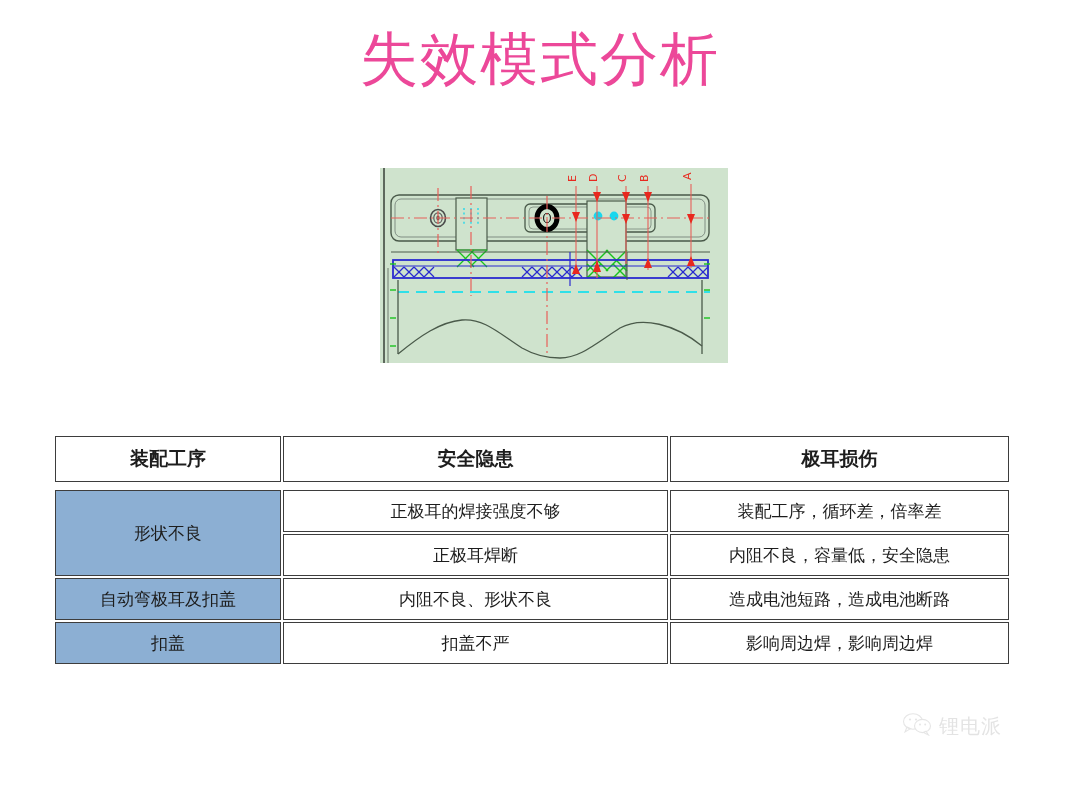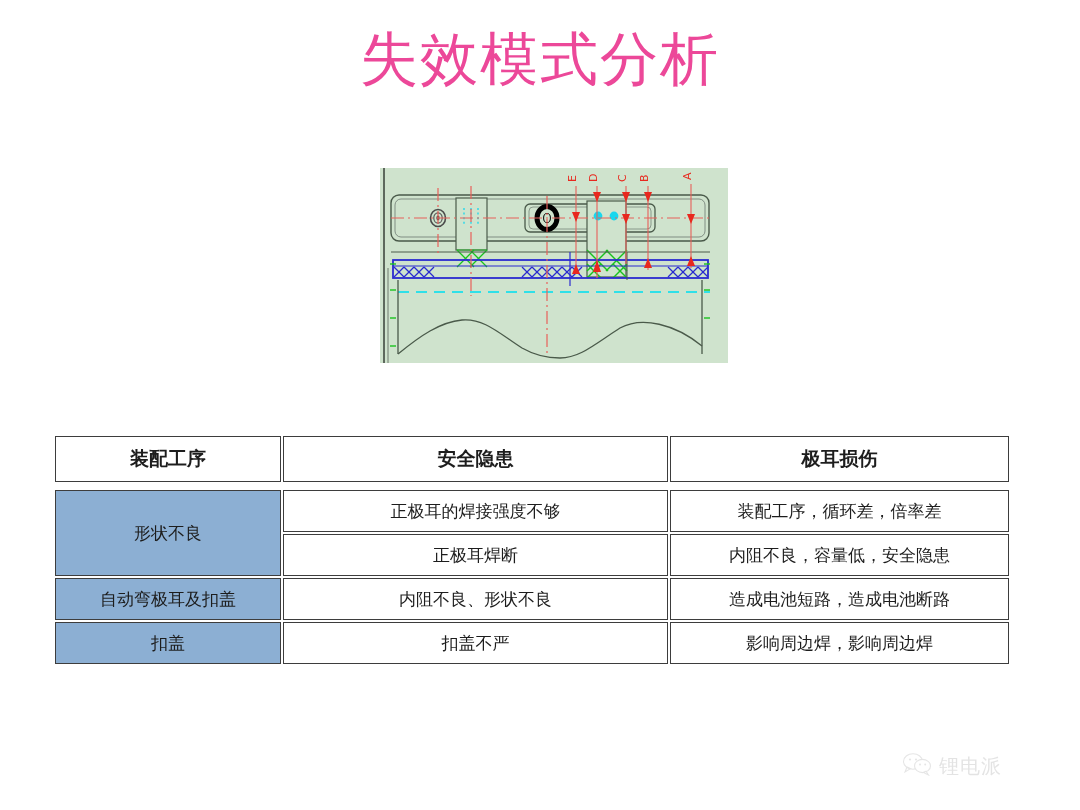--- a/index.html
+++ b/index.html
@@ -85,21 +85,21 @@
     border: none !important;
     background: transparent !important;
     height: 4px !important;
     padding: 0 !important;
   }
 
   
   #watermark {
     position: absolute;
     left: 902px;
-    top: 752px;
+    top: 712px;
     display: flex;
     align-items: center;
     gap: 7px;
     opacity: 0.5;
   }
   #watermark .wm-text {
     font-family: "DejaVu Sans", "Liberation Sans", sans-serif;
     font-size: 20px;
     color: #c9c9c9;
     letter-spacing: 1px;

